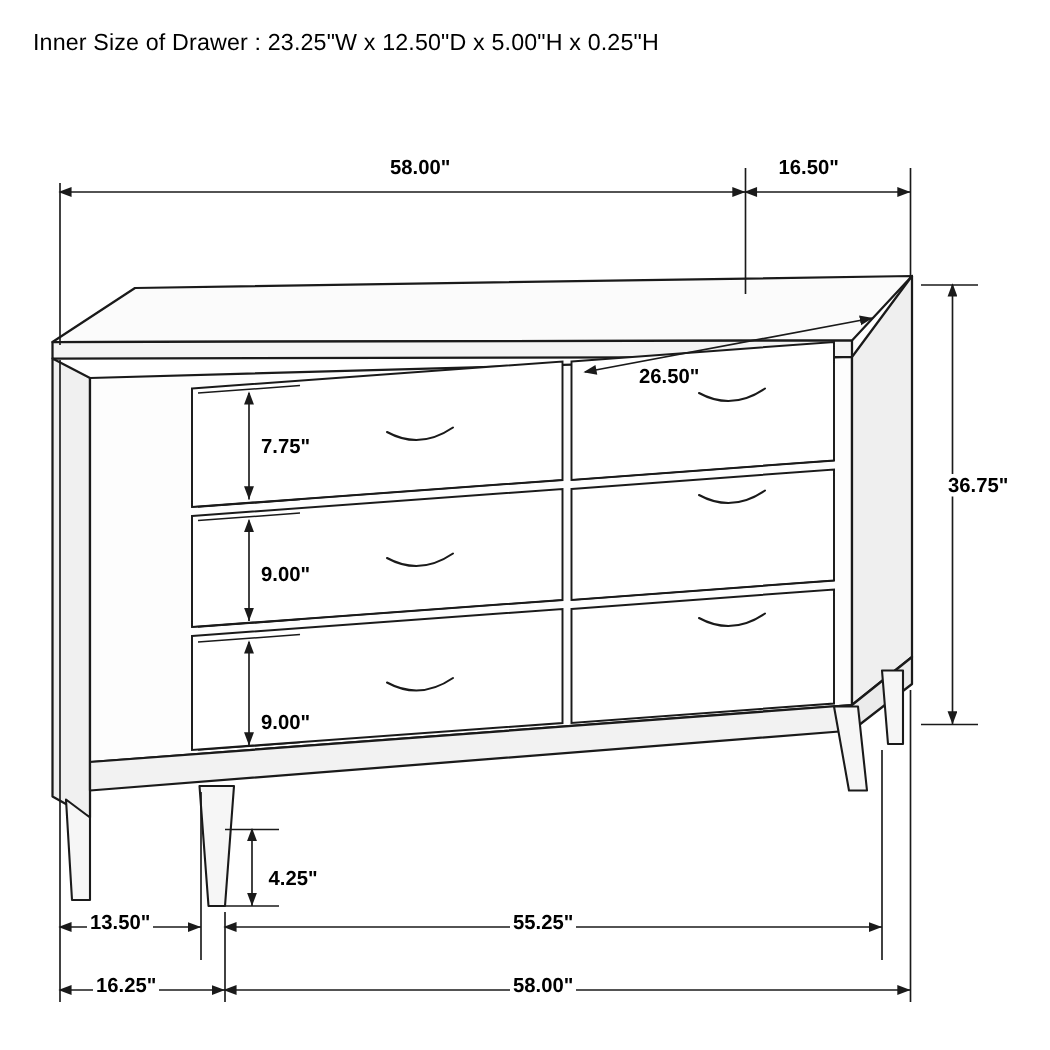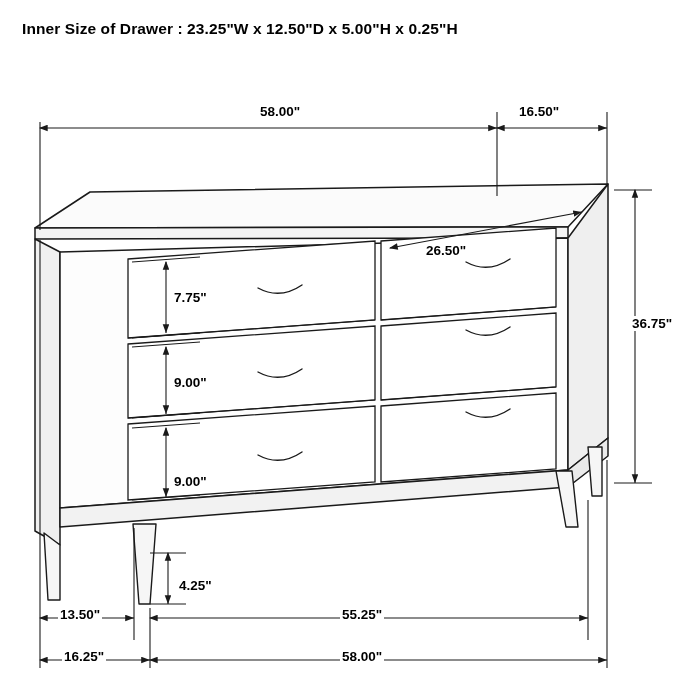--- a/index.html
+++ b/index.html
@@ -18,21 +18,21 @@
   #stage {
     position: relative;
     width: 700px;
     height: 700px;
   }
   .title {
     position: absolute;
     left: 22px;
     top: 20px;
     font-size: 15.5px;
-    font-weight: bold;
+    font-weight: normal;
     letter-spacing: 0.1px;
     white-space: nowrap;
   }
   svg.diagram {
     position: absolute;
     left: 0;
     top: 0;
     width: 700px;
     height: 700px;
   }

